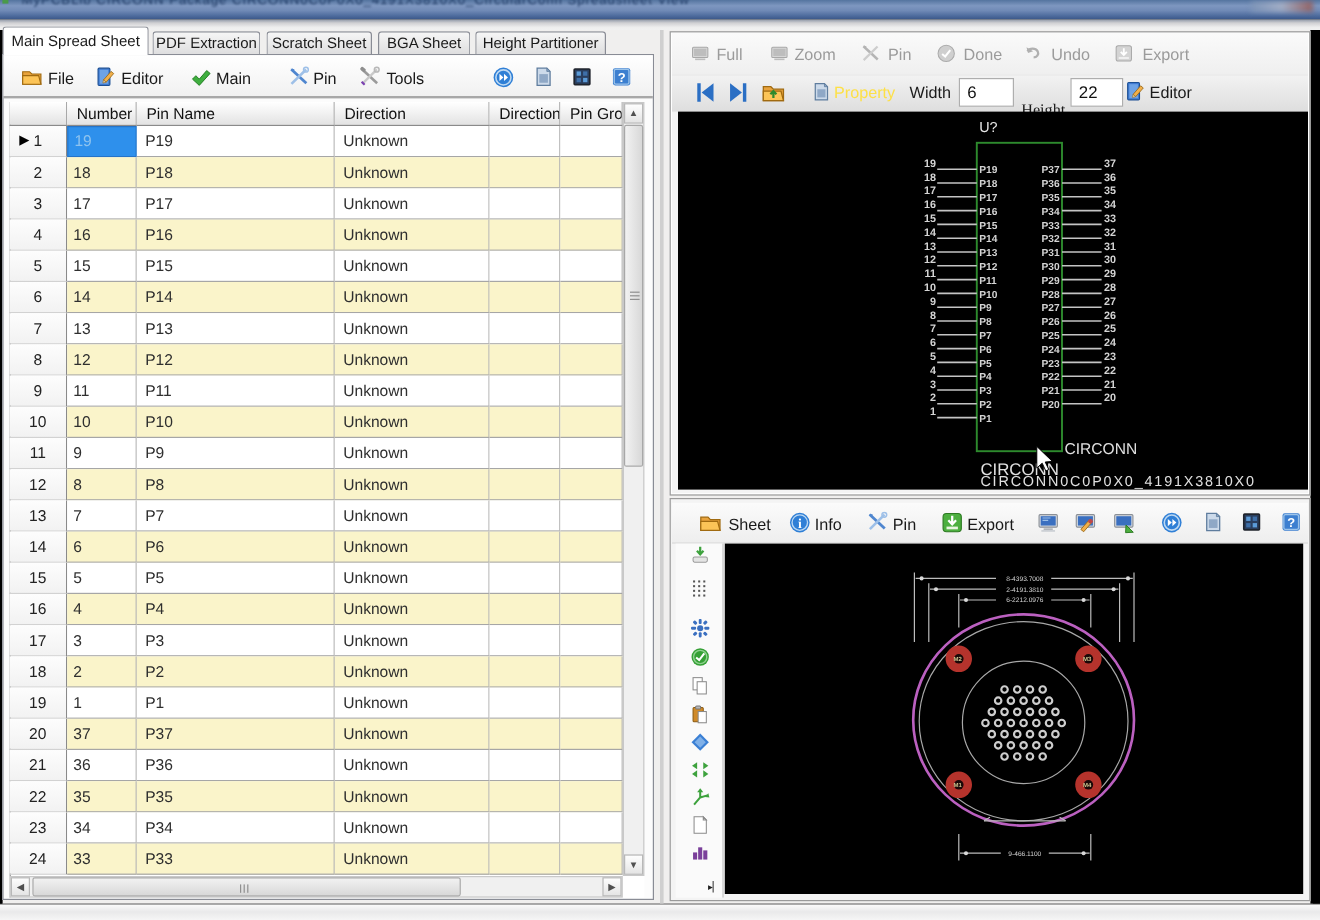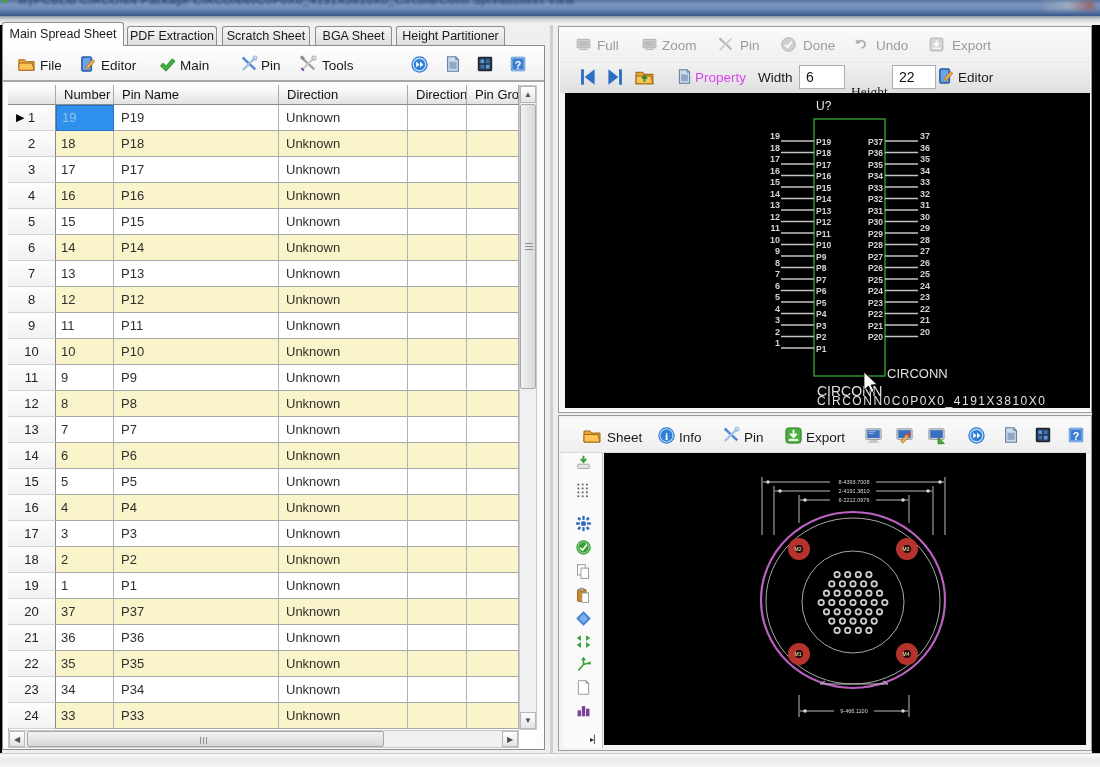--- a/index.html
+++ b/index.html
@@ -299,21 +299,21 @@
 <div class="abs" style="left:634px;top:67px;width:21px;height:21px;"><svg width="21" height="21" viewBox="0 0 20 20">
 <path d="M2 5 L8 5 L10 7 L18 7 L18 16 L2 16 Z" fill="#e8a33d" stroke="#a06a10" stroke-width="1"></path>
 <path d="M2 8.5 L16 8.5 L18 16 L2 16 Z" fill="#fcc457" stroke="#a06a10" stroke-width="1"></path>
 <path d="M10 14 L10 9 M7.6 11 L10 8.5 L12.4 11" stroke="#2d8a2d" stroke-width="1.8" fill="none"></path>
 </svg></div>
 <div class="abs" style="left:676px;top:68px;width:17px;height:17px;"><svg width="17" height="17" viewBox="0 0 20 20">
 <path d="M4 2 L13 2 L16 5 L16 18 L4 18 Z" fill="#ccdaea" stroke="#5f7d9e" stroke-width="1.2"></path>
 <path d="M13 2 L13 5 L16 5 Z" fill="#8fa8c6" stroke="#5f7d9e" stroke-width="0.8"></path>
 <rect x="6" y="7.5" width="8" height="8" fill="#8fa8c6"></rect>
 </svg></div>
-<div class="abs" style="left:695px;top:70px;font-size:13.5px;color:#d946ef;white-space:nowrap;text-align:right;">Property</div>
+<div class="abs" style="left:695px;top:70px;font-size:13.5px;color:#fde047;white-space:nowrap;text-align:right;">Property</div>
 <div class="abs" style="left:758px;top:70px;font-size:13.5px;color:#1a1a1a;white-space:nowrap;">Width</div>
 <div class="abs" style="left:799px;top:65px;width:46px;height:24px;background:#fff;border:1px solid #aeaeae;font-size:14px;color:#111;line-height:23px;padding-left:6px;">6</div>
 <div class="abs" style="left:851px;top:84px;font-size:13.5px;color:#1a1a1a;white-space:nowrap;font-family:Liberation Serif, serif;">Height</div>
 <div class="abs" style="left:892px;top:65px;width:44px;height:24px;background:#fff;border:1px solid #aeaeae;font-size:14px;color:#111;line-height:23px;padding-left:6px;">22</div>
 <div class="abs" style="left:937px;top:67px;width:18px;height:18px;"><svg width="18" height="18" viewBox="0 0 20 20">
 <rect x="3" y="2" width="11" height="16" rx="1" fill="#3f7ad0" stroke="#1c4f94"></rect>
 <rect x="4.5" y="3.5" width="8" height="13" fill="#6ea3e6"></rect>
 <path d="M8 13 L15 5 L17.5 7 L10.5 15 Z" fill="#f2b04a" stroke="#9a6a18" stroke-width="0.8"></path>
 <path d="M8 13 L10.5 15 L7.5 15.8 Z" fill="#e8e0c8" stroke="#9a6a18" stroke-width="0.6"></path>
 </svg></div>

